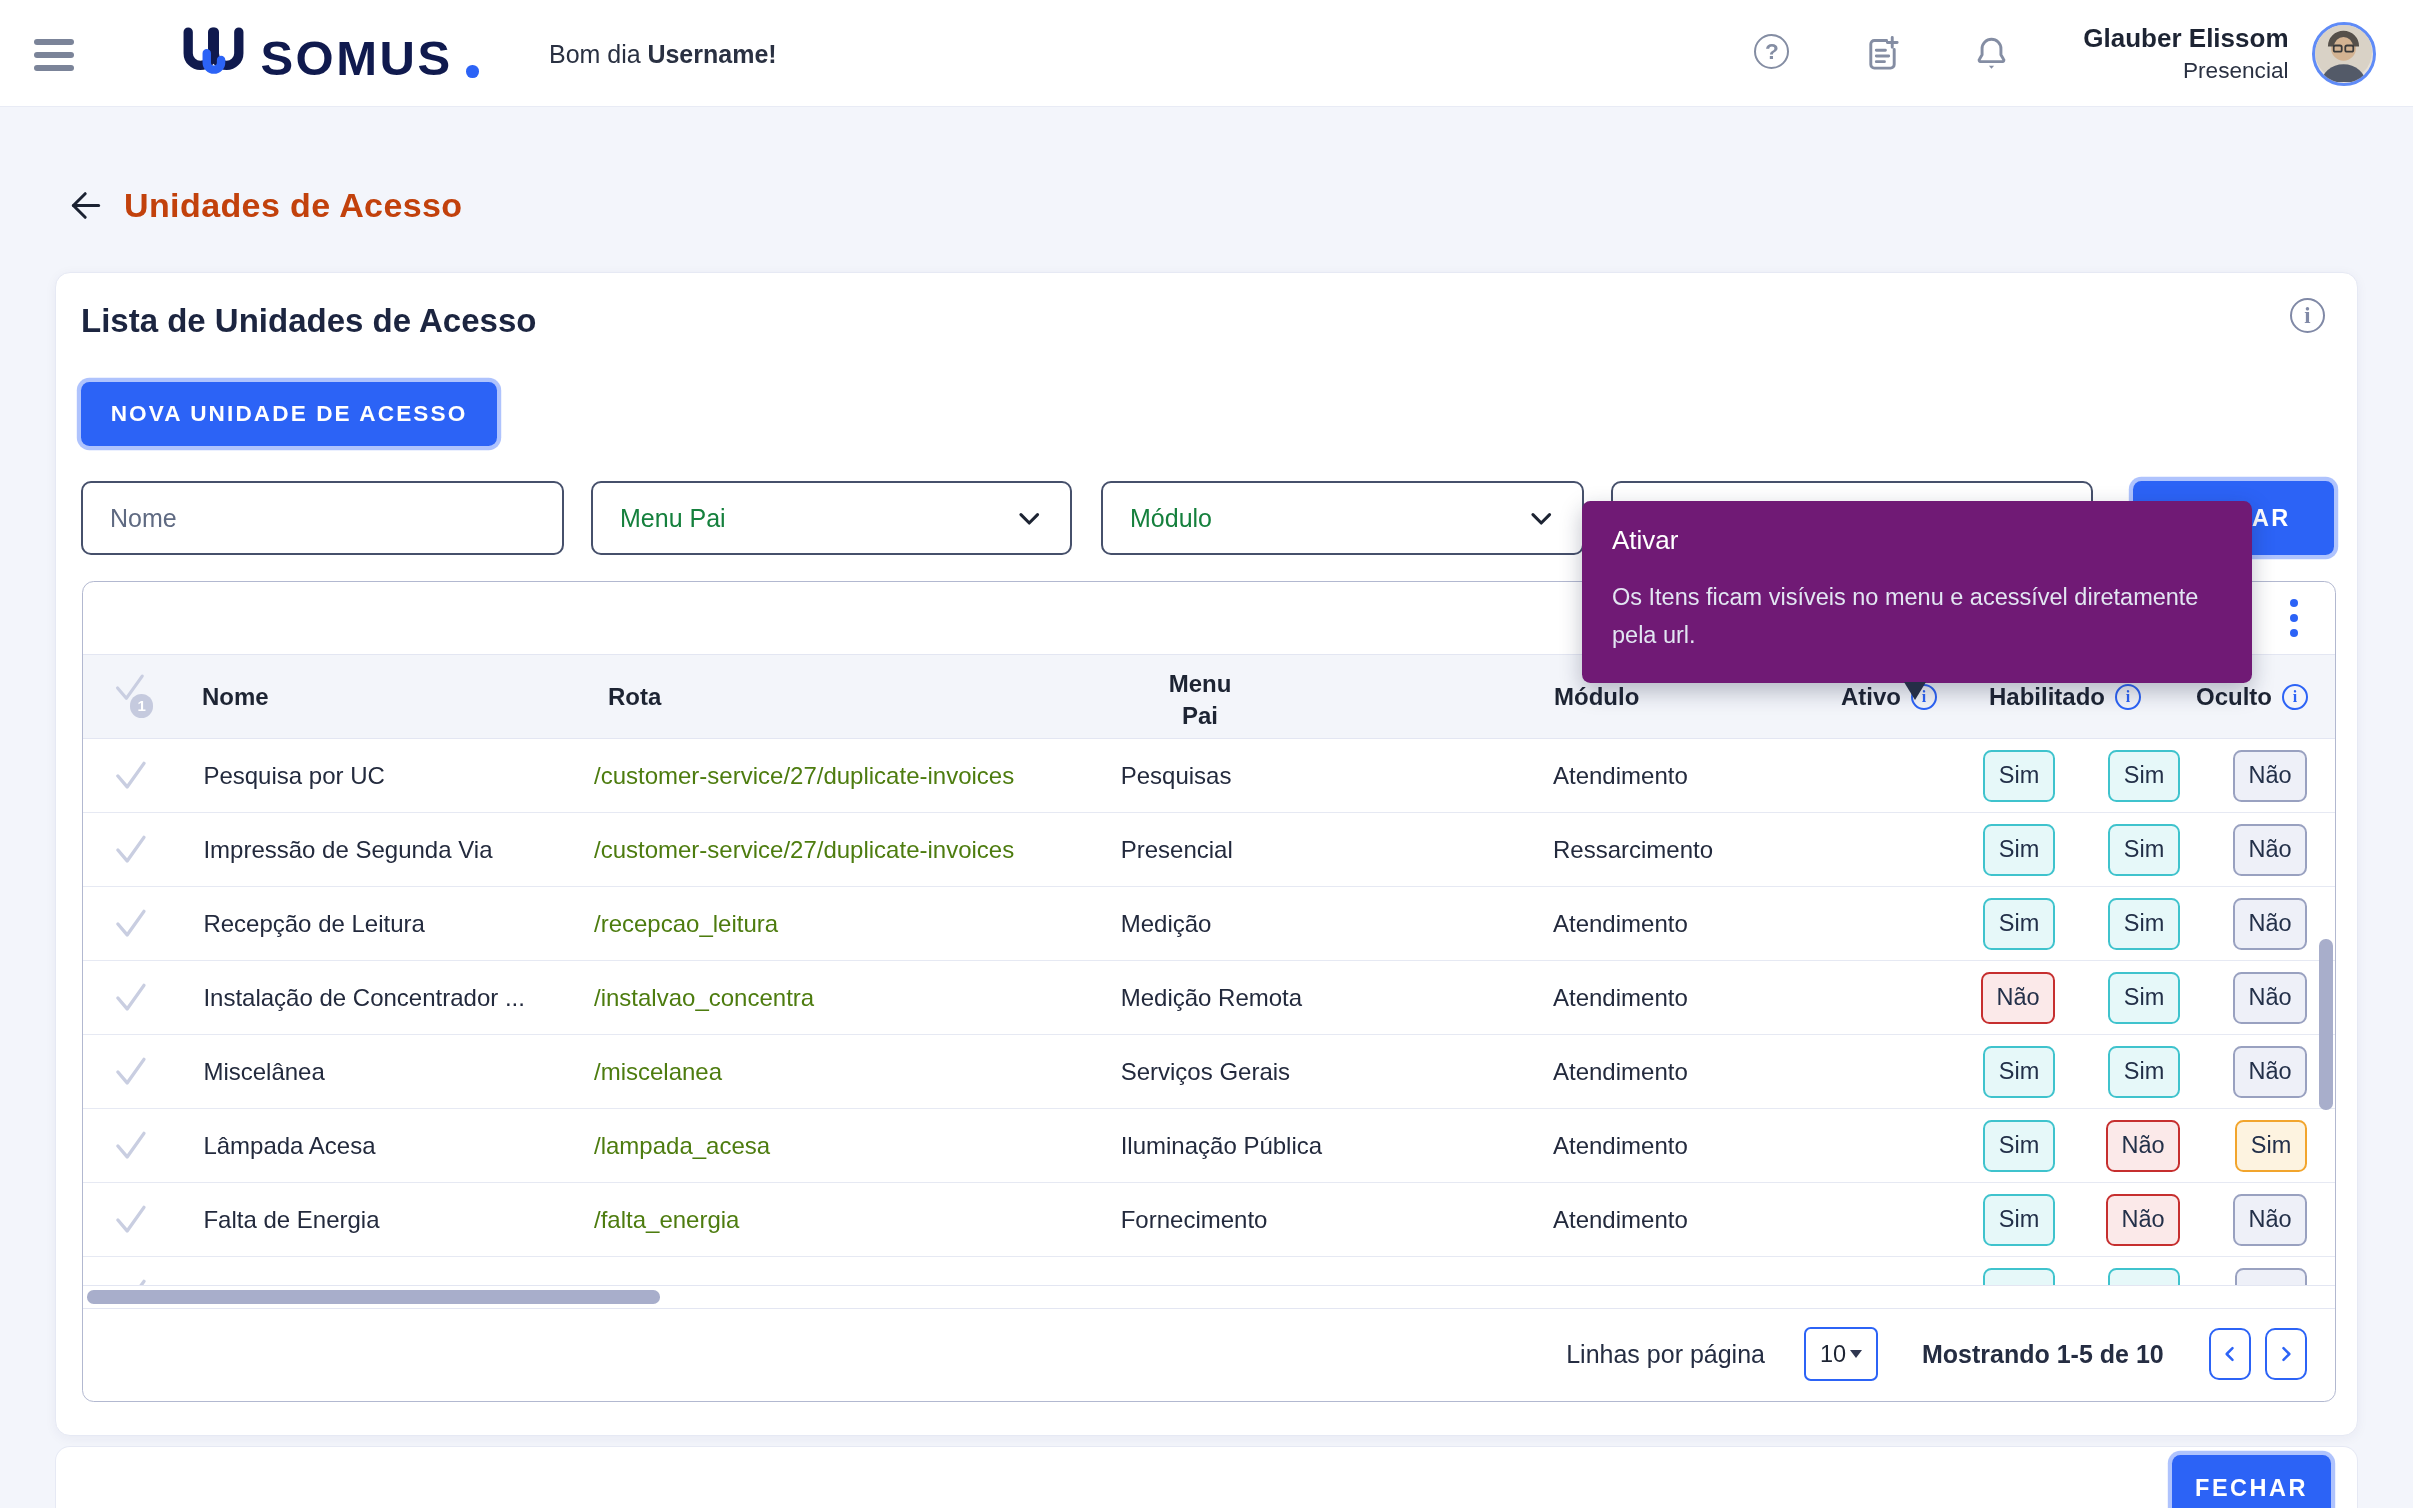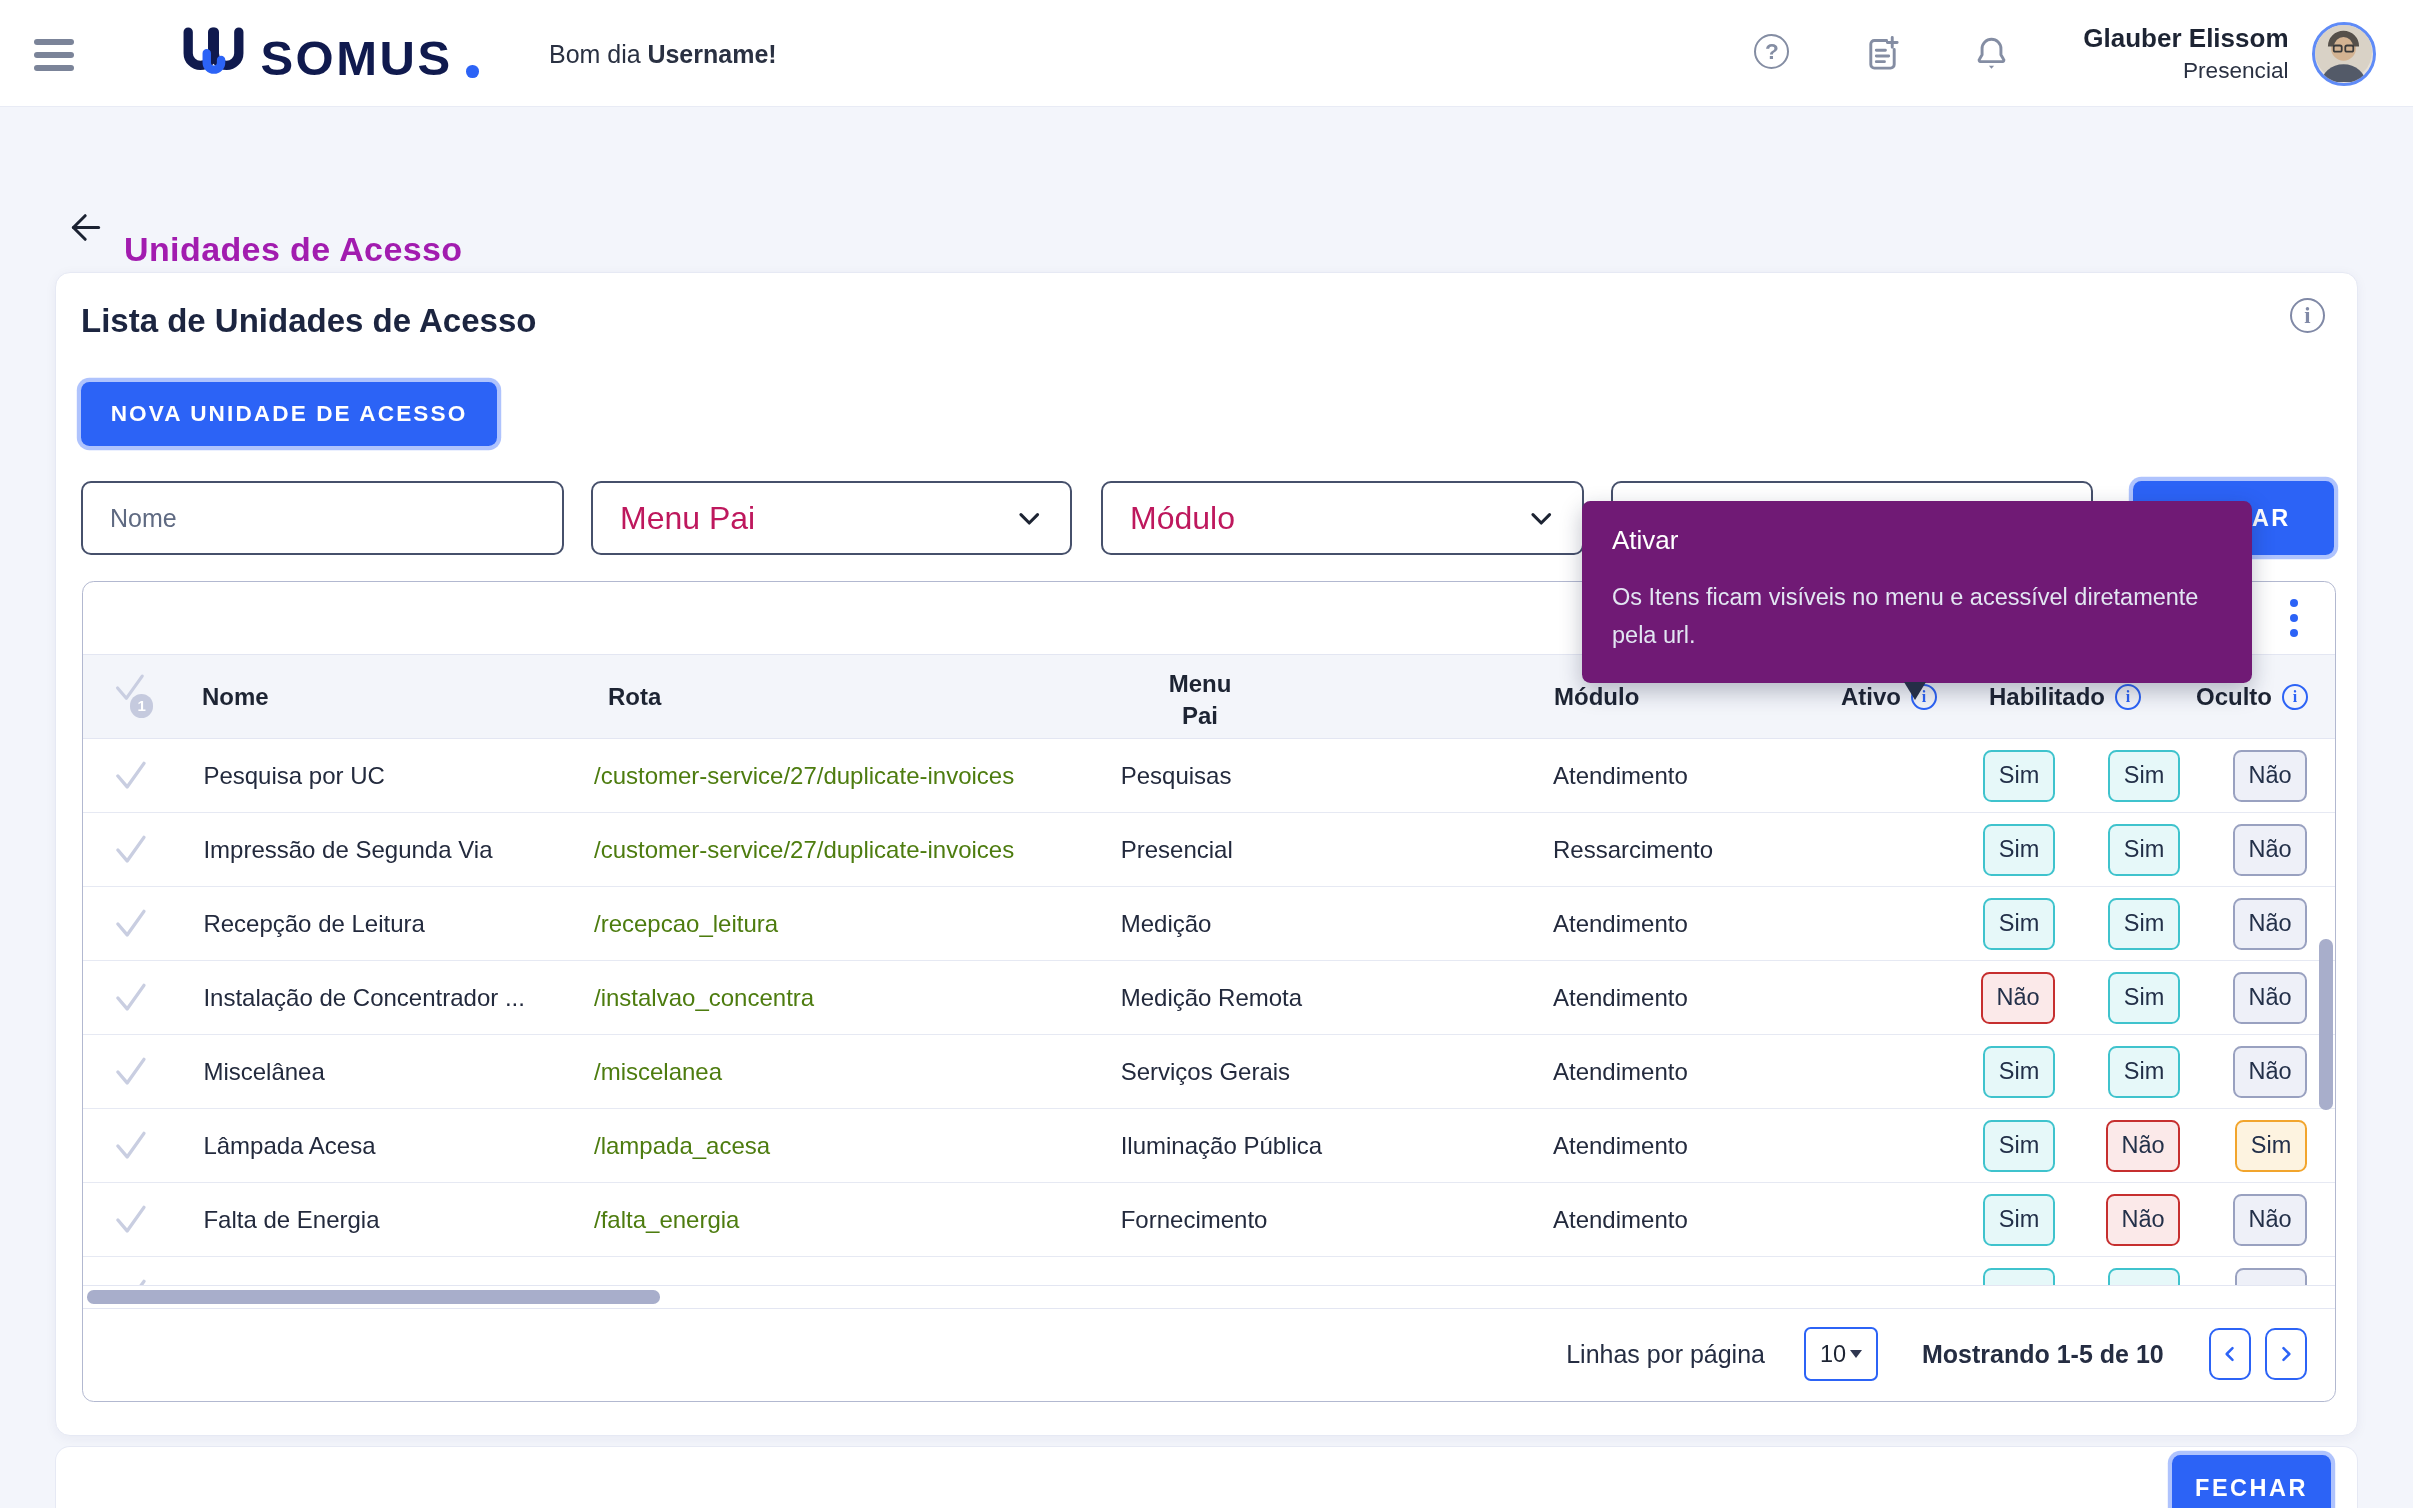--- a/index.html
+++ b/index.html
@@ -20,35 +20,35 @@
   .top-icon + .top-icon { margin-left:70px; }
   .q-circle { width:35px; height:35px; border:2.9px solid #848da3; border-radius:50%; color:#848da3; display:flex; align-items:center; justify-content:center; font-size:22.6px; font-weight:700; }
   .user-block { margin-left:72px; text-align:right; }
   .user-name { font-size:26px; font-weight:700; color:#1d2433; }
   .user-status { font-size:22.6px; color:#2a3142; margin-top:3.4px; }
   .avatar { margin-left:23.5px; width:64px; height:64px; border-radius:50%; border:3.4px solid #5f8bf7; overflow:hidden; background:#e8e2da; cursor:pointer; flex:none; }
 
   
   .back-row { position:absolute; left:65px; top:186px; display:flex; align-items:center; gap:22px; }
   .back-icon { width:37px; height:37px; color:#1b2232; cursor:pointer; }
-  .page-title { font-size:34px; font-weight:600; color:#a21caf; letter-spacing:0.4px;margin-top:44px; }
+  .page-title { font-size:34px; font-weight:600; color:#c2410c; letter-spacing:0.4px; }
 
   
   .card { position:absolute; left:55px; top:272px; width:2303px; height:1164px; background:#fff; border:1.7px solid #e6e9f4; border-radius:15px; box-shadow:0 2.5px 11.7px rgba(30,40,90,0.05); }
   .card-title { position:absolute; left:25px; top:29px; font-size:33px; font-weight:700; color:#1c2540; }
   .card-info { position:absolute; right:32px; top:25px; cursor:pointer; }
   .i-circle-lg { width:35px; height:35px; border:2.9px solid #8089a6; border-radius:50%; color:#8089a6; display:flex; align-items:center; justify-content:center; font-size:22.6px; font-weight:700; font-family:"Liberation Serif", serif; }
 
   .btn-primary { border:none; cursor:pointer; font-family:inherit; background:#2c63f6; color:#fff; font-weight:700; letter-spacing:2.1px; border-radius:8.4px; box-shadow:0 0 0 4.2px rgba(122,155,251,0.6); }
   .new-btn { position:absolute; left:25px; top:109px; width:416px; height:64px; font-size:22.6px; }
 
   .filter-input { position:absolute; top:208px; height:74px; border:2.1px solid #46506b; border-radius:10px; background:#fff; font-size:25px; color:#1e2538; padding:0 27px; font-family:inherit; }
   input.filter-input::placeholder { color:#5f6a82; }
   .select-box { display:flex; align-items:center; justify-content:space-between; cursor:pointer; }
-  .select-box .ph { color:#be185d; font-size:32px; }
+  .select-box .ph { color:#15803d; font-size:25px; }
   .chev { width:28.5px; height:28.5px; color:#1d2433; flex:none; }
   .f-nome { left:25px; width:483px; }
   .f-menupai { left:535px; width:481px; }
   .f-modulo { left:1045px; width:483px; }
   .f-extra { left:1555px; width:482px; }
   .filter-btn { position:absolute; left:2077px; top:208px; width:201px; height:74px; font-size:23.5px; z-index:1; }
 
   
   .table-box { position:absolute; left:26px; top:308px; width:2254px; height:821px; border:1.7px solid #b2b8d0; border-radius:11.7px; background:#fff; }
   .tb-toolbar { height:72px; position:relative; }

